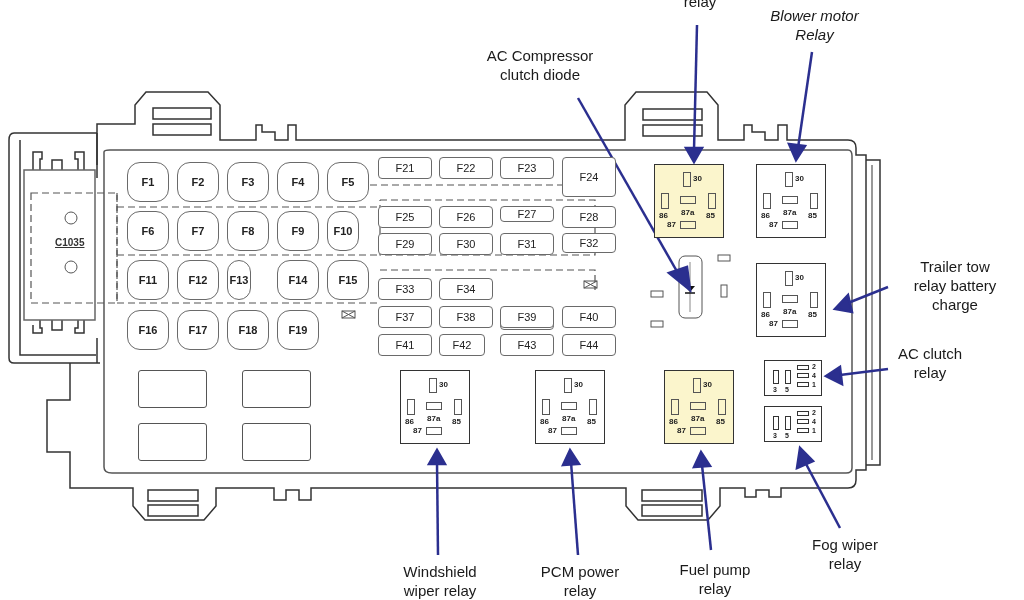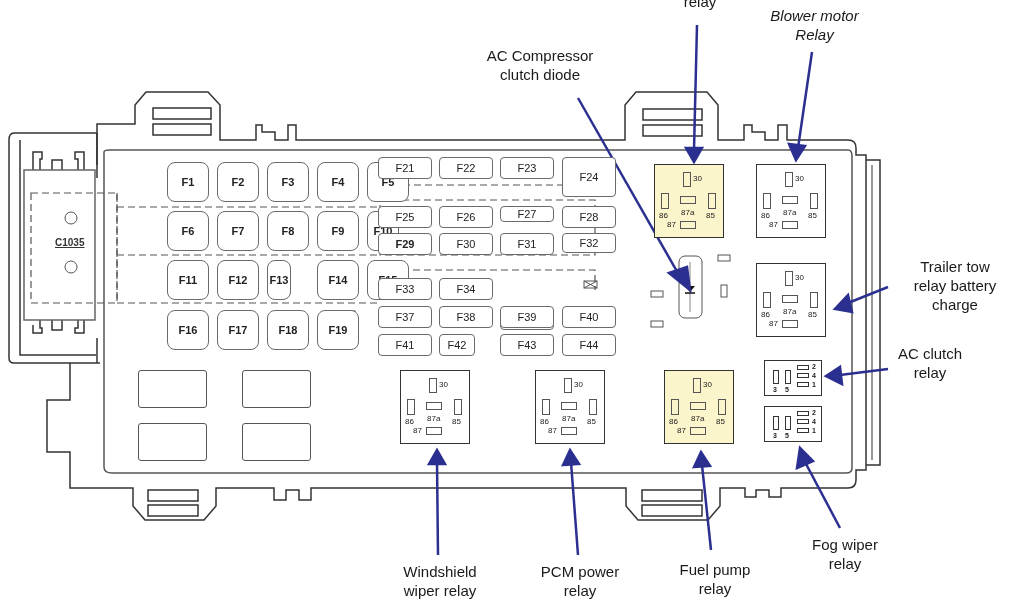--- a/index.html
+++ b/index.html
@@ -4,27 +4,27 @@
 <style>
   html, body { margin:0; padding:0; background:#ffffff; }
   body { width:1024px; height:600px; position:relative; overflow:hidden;
          font-family:"Liberation Sans", sans-serif; }
   #diagram { position:absolute; left:0; top:0; }
   .label { position:absolute; font-family:"Liberation Sans", sans-serif; font-size:15px;
            color:#1a1a1a; text-align:center; line-height:19px; white-space:pre-line; }
   .fuse { position:absolute; border:1px solid #6a6a6a; border-radius:4px; background:#fff;
           font-family:"Liberation Sans", sans-serif; font-size:11px; font-weight:bold; color:#222;
           display:flex; align-items:center; justify-content:center; box-sizing:border-box; }
-  .fuse.big { border-radius:8px;margin-left:40px; }
+  .fuse.big { border-radius:13px; }
   .relay { position:absolute; width:70px; height:74px; border:1.4px solid #333; box-sizing:border-box;
            background:#fff; }
   .relay.yellow { background:#fbf5cc; }
   .relay .pin { position:absolute; border:1px solid #555; background:transparent; box-sizing:border-box; }
   .relay .pl { position:absolute; font-family:"Liberation Sans", sans-serif; font-size:8px;
-               font-weight:normal; color:#222; }
+               font-weight:bold; color:#222; }
   .mini { position:absolute; width:58px; height:36px; border:1.4px solid #333; box-sizing:border-box; background:#fff; }
   .mini .pin { position:absolute; border:1px solid #333; box-sizing:border-box; }
   .mini .pl { position:absolute; font-size:7px; font-weight:bold; color:#222;
               font-family:"Liberation Sans", sans-serif; }
   .blank { position:absolute; border:1px solid #555; border-radius:3px; background:#fff; box-sizing:border-box; }
   .c1035 { position:absolute; font-size:10px; font-weight:bold; color:#333; text-decoration:underline;
            font-family:"Liberation Sans", sans-serif; }
 </style>
 </head>
 <body>
@@ -139,33 +139,33 @@
 
 <div id="fuse-grid-mini">
     <div class="fuse" style="left: 378px; top: 157px; width: 54px; height: 22px; font-weight: normal;">F21</div>
     <div class="fuse" style="left: 439px; top: 157px; width: 54px; height: 22px; font-weight: normal;">F22</div>
     <div class="fuse" style="left: 500px; top: 157px; width: 54px; height: 22px; font-weight: normal;">F23</div>
     <div class="fuse" style="left: 562px; top: 157px; width: 54px; height: 40px; font-weight: normal;">F24</div>
     <div class="fuse" style="left: 378px; top: 206px; width: 54px; height: 22px; font-weight: normal;">F25</div>
     <div class="fuse" style="left: 439px; top: 206px; width: 54px; height: 22px; font-weight: normal;">F26</div>
     <div class="fuse" style="left: 500px; top: 206px; width: 54px; height: 16px; font-weight: normal;">F27</div>
     <div class="fuse" style="left: 562px; top: 206px; width: 54px; height: 22px; font-weight: normal;">F28</div>
-    <div class="fuse" style="left: 378px; top: 233px; width: 54px; height: 22px; font-weight: bold; text-align: right;">F29</div>
+    <div class="fuse" style="left: 378px; top: 233px; width: 54px; height: 22px; font-weight: normal; text-align: right;">F29</div>
     <div class="fuse" style="left: 439px; top: 233px; width: 54px; height: 22px; font-weight: normal;">F30</div>
     <div class="fuse" style="left: 500px; top: 233px; width: 54px; height: 22px; font-weight: normal;">F31</div>
     <div class="fuse" style="left: 562px; top: 233px; width: 54px; height: 20px; font-weight: normal;">F32</div>
     <div class="fuse" style="left: 378px; top: 278px; width: 54px; height: 22px; font-weight: normal;">F33</div>
     <div class="fuse" style="left: 439px; top: 278px; width: 54px; height: 22px; font-weight: normal;">F34</div>
     <div class="fuse" style="left: 500px; top: 278px; width: 54px; height: 22px; font-weight: bold; margin-top: 30px;">F35</div>
     <div class="fuse" style="left: 378px; top: 306px; width: 54px; height: 22px; font-weight: normal;">F37</div>
     <div class="fuse" style="left: 439px; top: 306px; width: 54px; height: 22px; font-weight: normal;">F38</div>
     <div class="fuse" style="left: 500px; top: 306px; width: 54px; height: 22px; font-weight: normal;">F39</div>
     <div class="fuse" style="left: 562px; top: 306px; width: 54px; height: 22px; font-weight: normal;">F40</div>
     <div class="fuse" style="left: 378px; top: 334px; width: 54px; height: 22px; font-weight: normal;">F41</div>
-    <div class="fuse" style="left: 439px; top: 334px; width: 36px; height: 22px; font-weight: normal;">F42</div>
+    <div class="fuse" style="left: 439px; top: 334px; width: 46px; height: 22px; font-weight: normal;">F42</div>
     <div class="fuse" style="left: 500px; top: 334px; width: 54px; height: 22px; font-weight: normal;">F43</div>
     <div class="fuse" style="left: 562px; top: 334px; width: 54px; height: 22px; font-weight: normal;">F44</div>
   </div>
 
 <div class="blank" style="left:138px;top:370px;width:69px;height:38px;"></div>
 <div class="blank" style="left:242px;top:370px;width:69px;height:38px;"></div>
 <div class="blank" style="left:138px;top:423px;width:69px;height:38px;"></div>
 <div class="blank" style="left:242px;top:423px;width:69px;height:38px;"></div>
 
 <div id="relays">

